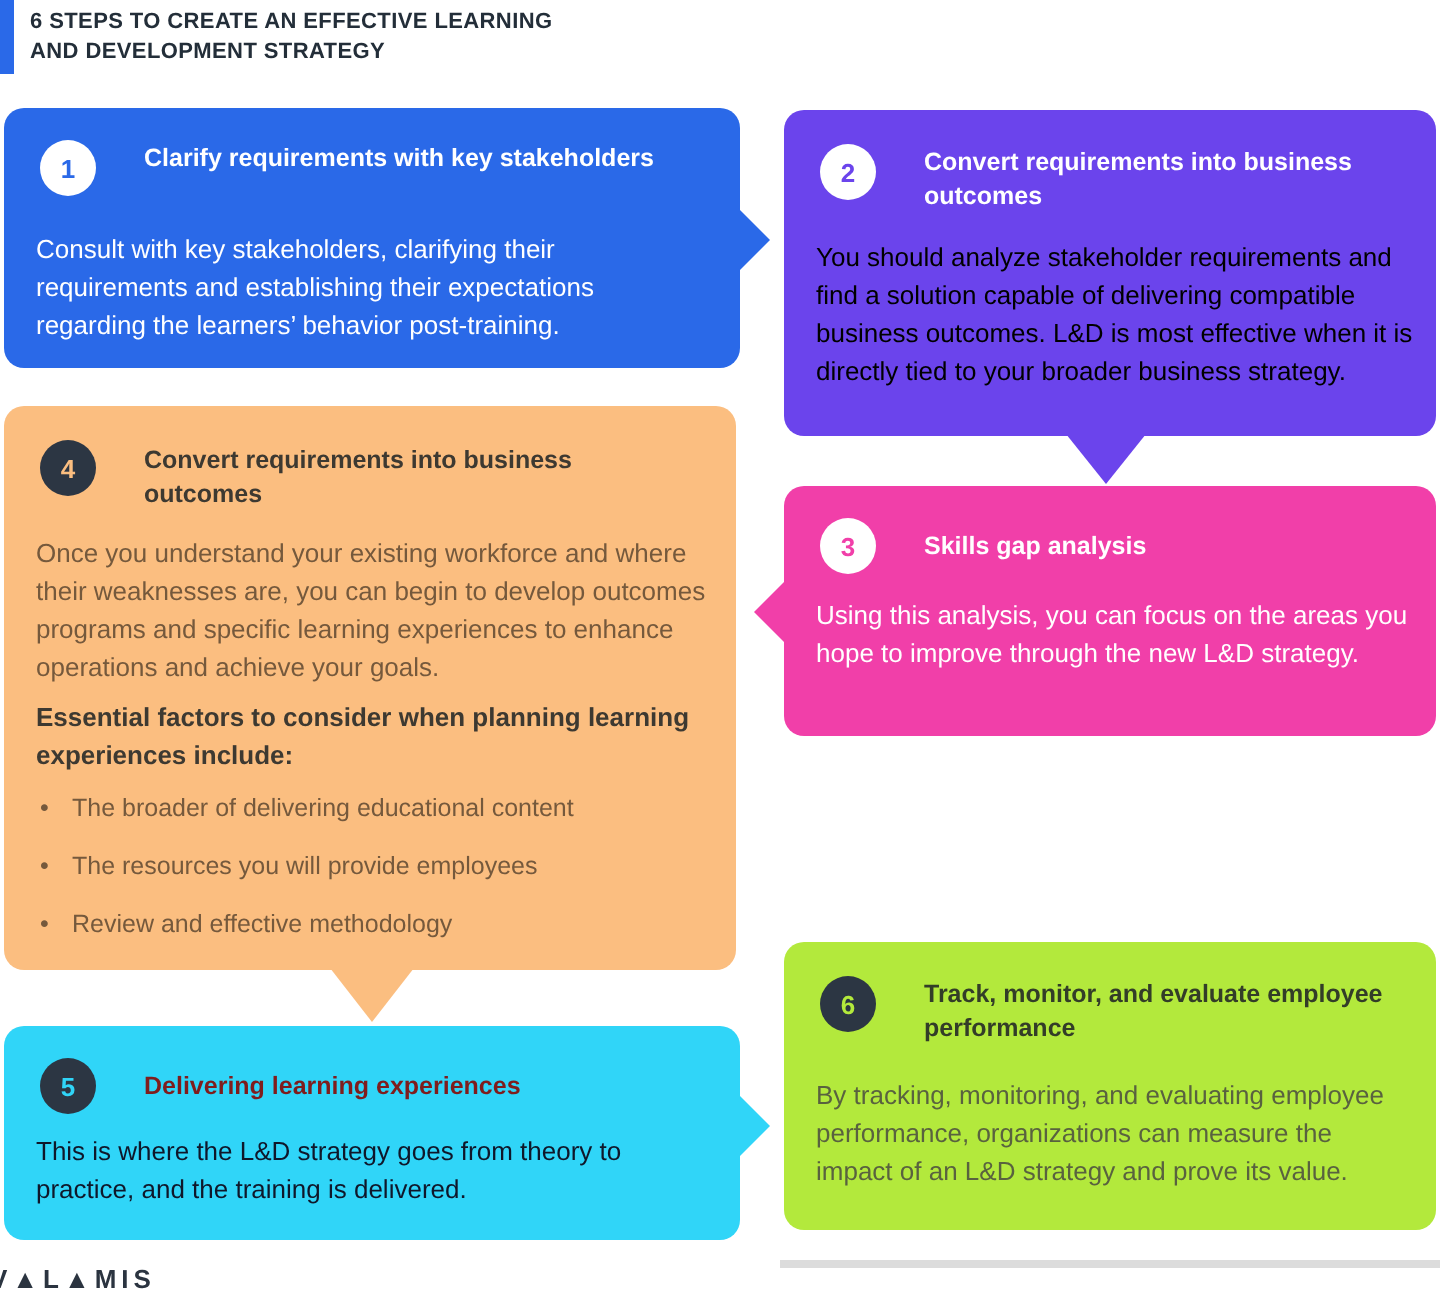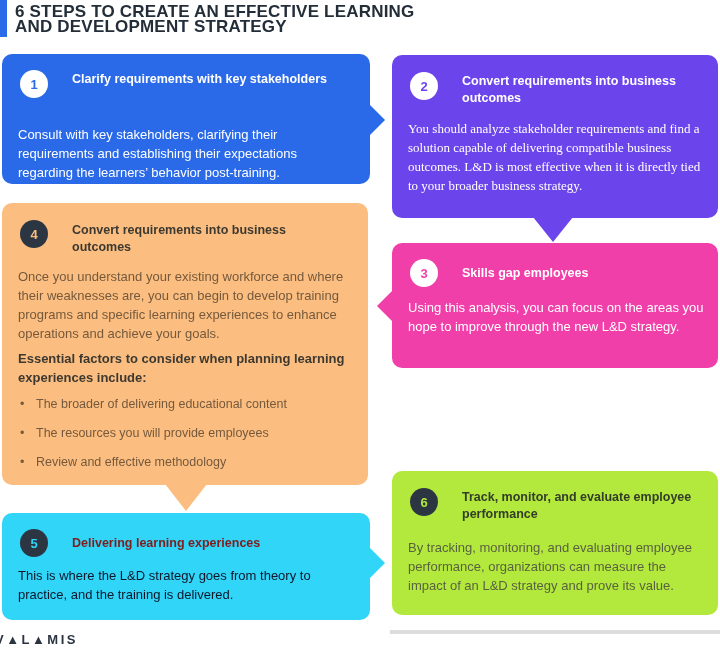--- a/index.html
+++ b/index.html
@@ -2,37 +2,37 @@
 <html><head>
 <meta charset="utf-8">
 <style>
   html,body{margin:0;padding:0;background:#fff;}
   #canvas{
     position:relative;width:720px;height:650px;background:#ffffff;overflow:hidden;
     font-family:"Liberation Sans", sans-serif;-webkit-font-smoothing:antialiased;
   }
   
   .accent-bar{position:absolute;left:0;top:3;width:7px;height:37px;}
-  .page-title{position:absolute;left:15px;top:4px;font-size:17px;font-weight:bold;
+  .page-title{position:absolute;left:15px;top:4px;font-size:11px;font-weight:bold;
     color:#232e39;line-height:15px;letter-spacing:.2px;}
   
   .card{position:absolute;border-radius:10px;}
   .badge{position:absolute;left:18px;width:28px;height:28px;border-radius:50%;
     font-size:13px;font-weight:bold;display:flex;align-items:center;justify-content:center;}
   .card-title{position:absolute;left:70px;font-size:12.5px;font-weight:bold;line-height:17px;}
   .card-body{position:absolute;left:16px;font-size:13px;line-height:19px;}
   .tail{position:absolute;}
   .tail.right{clip-path:polygon(0 0,100% 50%,0 100%);}
   .tail.left{clip-path:polygon(100% 0,0 50%,100% 100%);}
   .tail.down{clip-path:polygon(0 0,100% 0,50% 100%);}
   
   .card.s1{left:2px;top:54px;width:368px;height:130px;}
   .s1 .badge{top:16px;}
   .s1 .card-title{top:17px;width:255px;}
-  .s1 .card-body{top:71px;width:332px;}
+  .s1 .card-body{top:61px;width:332px;}
   .tail.t1{left:369px;top:104px;width:16px;height:32px;}
   
   .card.s2{left:392px;top:55px;width:326px;height:163px;}
   .s2 .badge{top:17px;}
   .s2 .card-title{top:18px;width:255px;}
   .s2 .card-body{top:64px;width:300px;}
   .tail.t2{left:533px;top:217px;width:40px;height:25px;}
   
   .card.s3{left:392px;top:243px;width:326px;height:125px;}
   .s3 .badge{top:16px;}
@@ -81,35 +81,35 @@
   <div class="card s1" style="background-color: rgb(42, 105, 232);">
     <div class="badge" style="background-color: rgb(255, 255, 255); color: rgb(42, 105, 232);">1</div>
     <div class="card-title" style="color: rgb(255, 255, 255);">Clarify requirements with key stakeholders</div>
     <div class="card-body" style="color: rgb(255, 255, 255);">Consult with key stakeholders, clarifying their requirements and establishing their expectations regarding the learners’ behavior post-training.</div>
   </div>
   <div class="tail right t1" style="background-color: rgb(42, 105, 232);"></div>
 
   <div class="card s2" style="background-color: rgb(107, 68, 236);">
     <div class="badge" style="background-color: rgb(255, 255, 255); color: rgb(107, 68, 236);">2</div>
     <div class="card-title" style="color: rgb(255, 255, 255);">Convert requirements into business outcomes</div>
-    <div class="card-body" style="color: #ffffff; font-family: Liberation Serif, serif;">You should analyze stakeholder requirements and find a solution capable of delivering compatible business outcomes. L&amp;D is most effective when it is directly tied to your broader business strategy.</div>
+    <div class="card-body" style="color: #000000;">You should analyze stakeholder requirements and find a solution capable of delivering compatible business outcomes. L&amp;D is most effective when it is directly tied to your broader business strategy.</div>
   </div>
   <div class="tail down t2" style="background-color: rgb(107, 68, 236);"></div>
 
   <div class="card s3" style="background-color: rgb(241, 63, 169);">
     <div class="badge" style="background-color: rgb(255, 255, 255); color: rgb(241, 63, 169);">3</div>
-    <div class="card-title" style="color: rgb(255, 255, 255);">Skills gap employees</div>
+    <div class="card-title" style="color: rgb(255, 255, 255);">Skills gap analysis</div>
     <div class="card-body" style="color: rgb(255, 255, 255);">Using this analysis, you can focus on the areas you hope to improve through the new L&amp;D strategy.</div>
   </div>
   <div class="tail left t3" style="background-color: rgb(241, 63, 169);"></div>
 
   <div class="card s4" style="background-color: rgb(251, 190, 128);">
     <div class="badge" style="background-color: rgb(44, 54, 67); color: rgb(251, 190, 128);">4</div>
     <div class="card-title" style="color: rgb(61, 57, 49);">Convert requirements into business outcomes</div>
-    <div class="card-body" style="color: rgb(117, 89, 60);">Once you understand your existing workforce and where their weaknesses are, you can begin to develop training programs and specific learning experiences to enhance operations and achieve your goals.</div>
+    <div class="card-body" style="color: rgb(117, 89, 60);">Once you understand your existing workforce and where their weaknesses are, you can begin to develop outcomes programs and specific learning experiences to enhance operations and achieve your goals.</div>
     <div class="sub-heading" style="color: rgb(61, 57, 49);">Essential factors to consider when planning learning experiences include:</div>
     <ul class="bullet-list" style="color: rgb(117, 89, 60);">
       <li>The broader of delivering educational content</li>
       <li>The resources you will provide employees</li>
       <li>Review and effective methodology</li>
     </ul>
   </div>
   <div class="tail down t4" style="background-color: rgb(251, 190, 128);"></div>
 
   <div class="card s5" style="background-color: rgb(48, 213, 248);">

